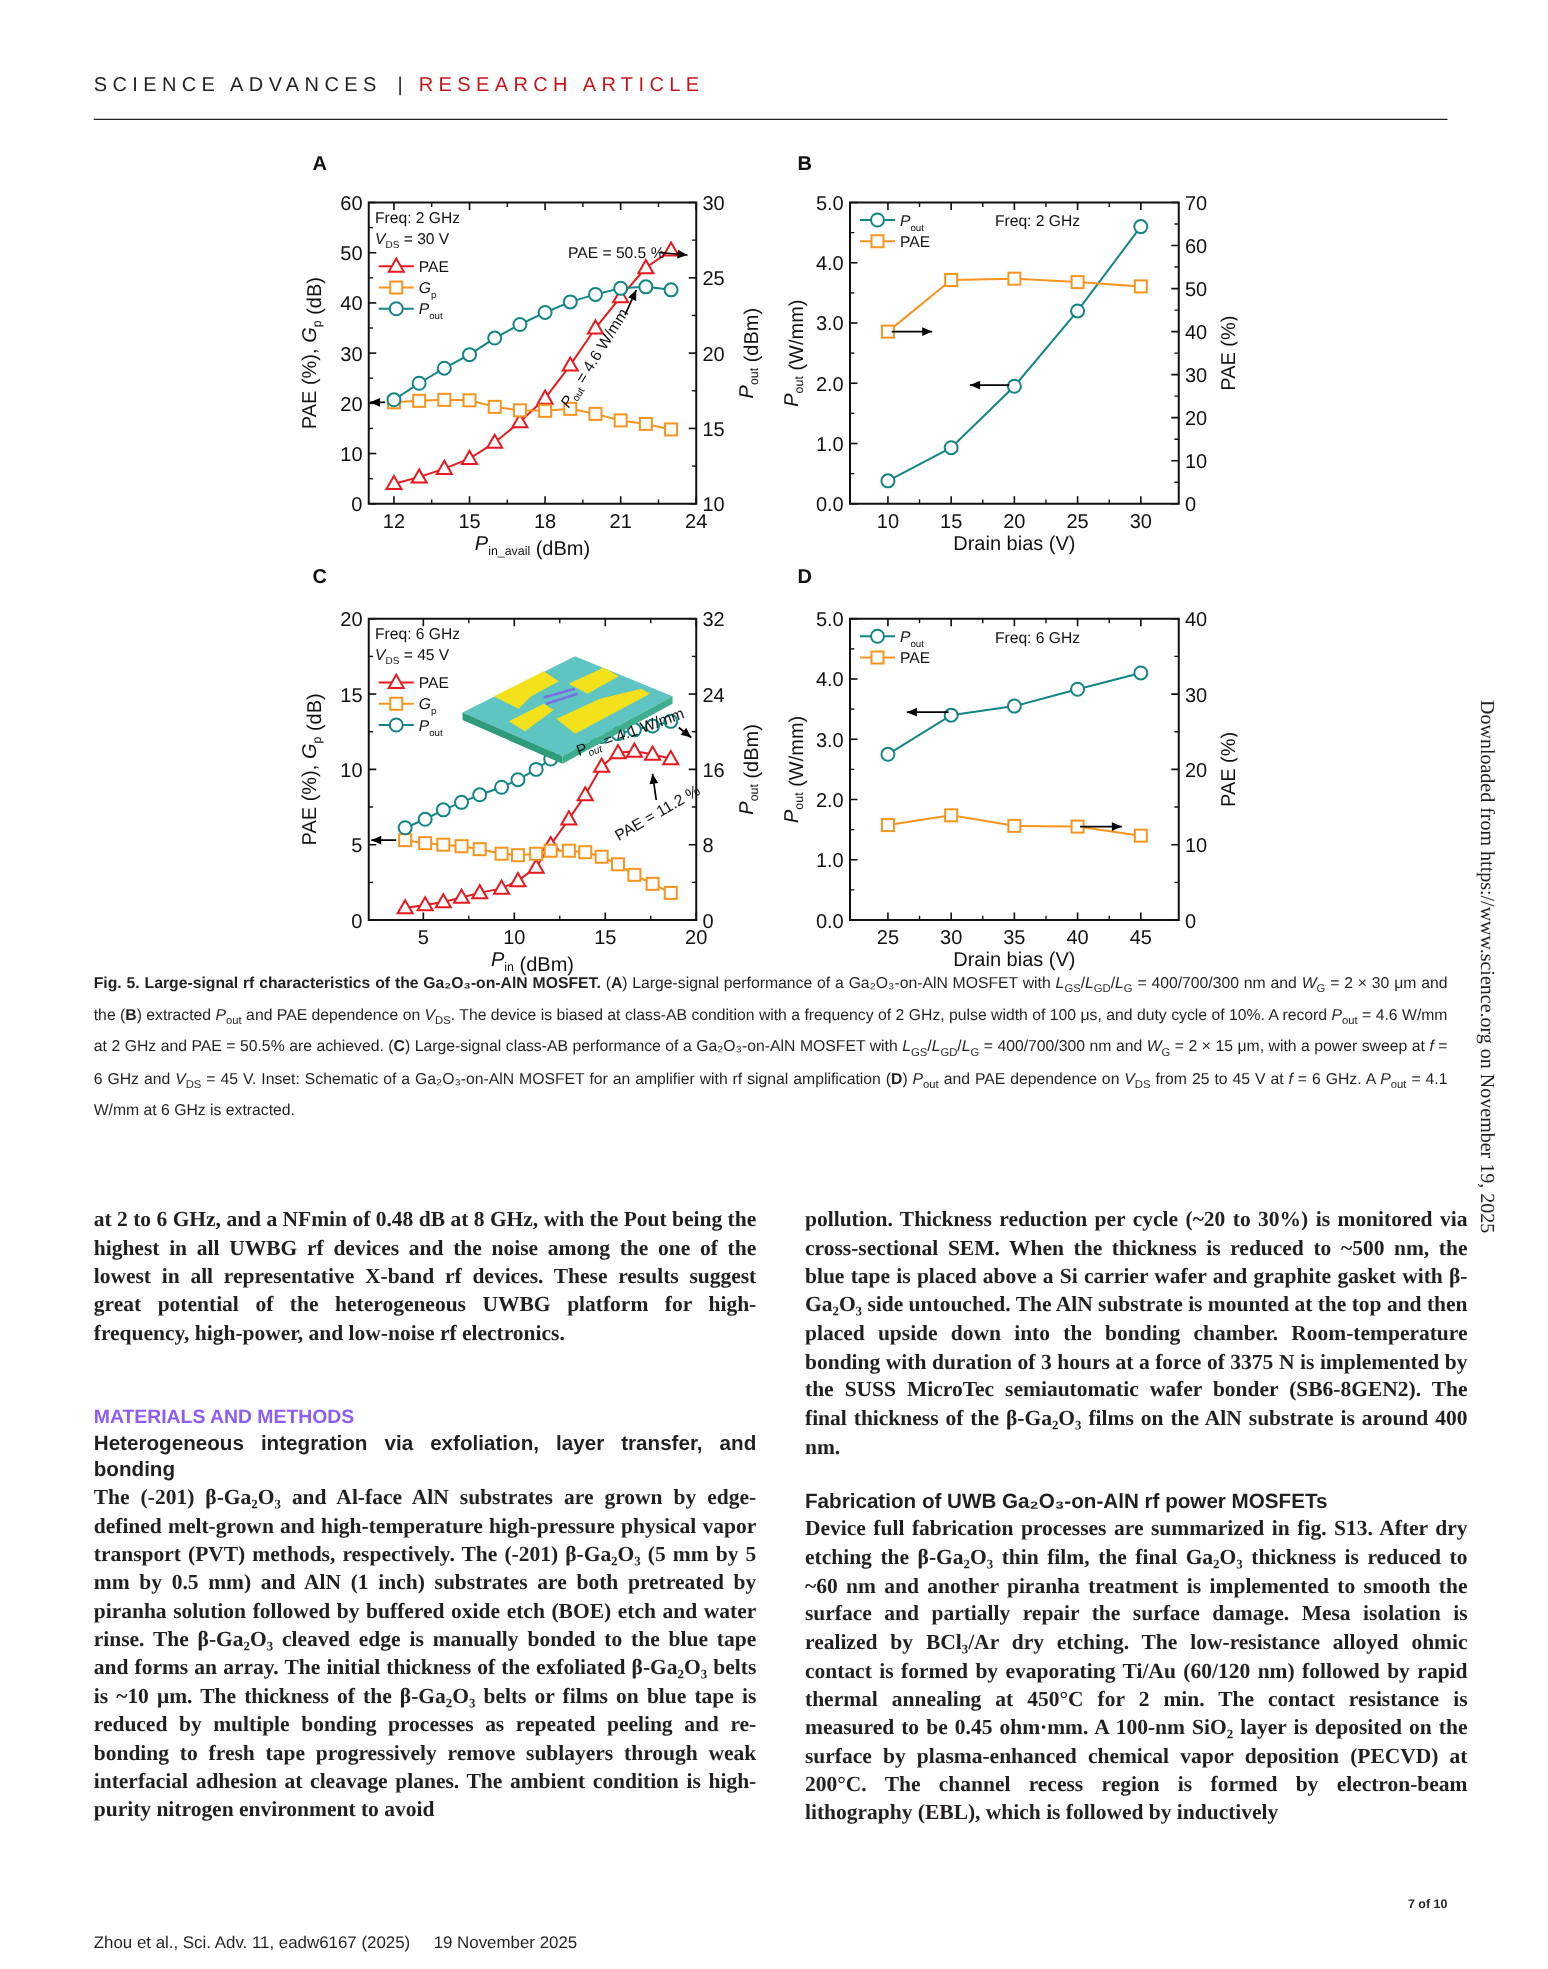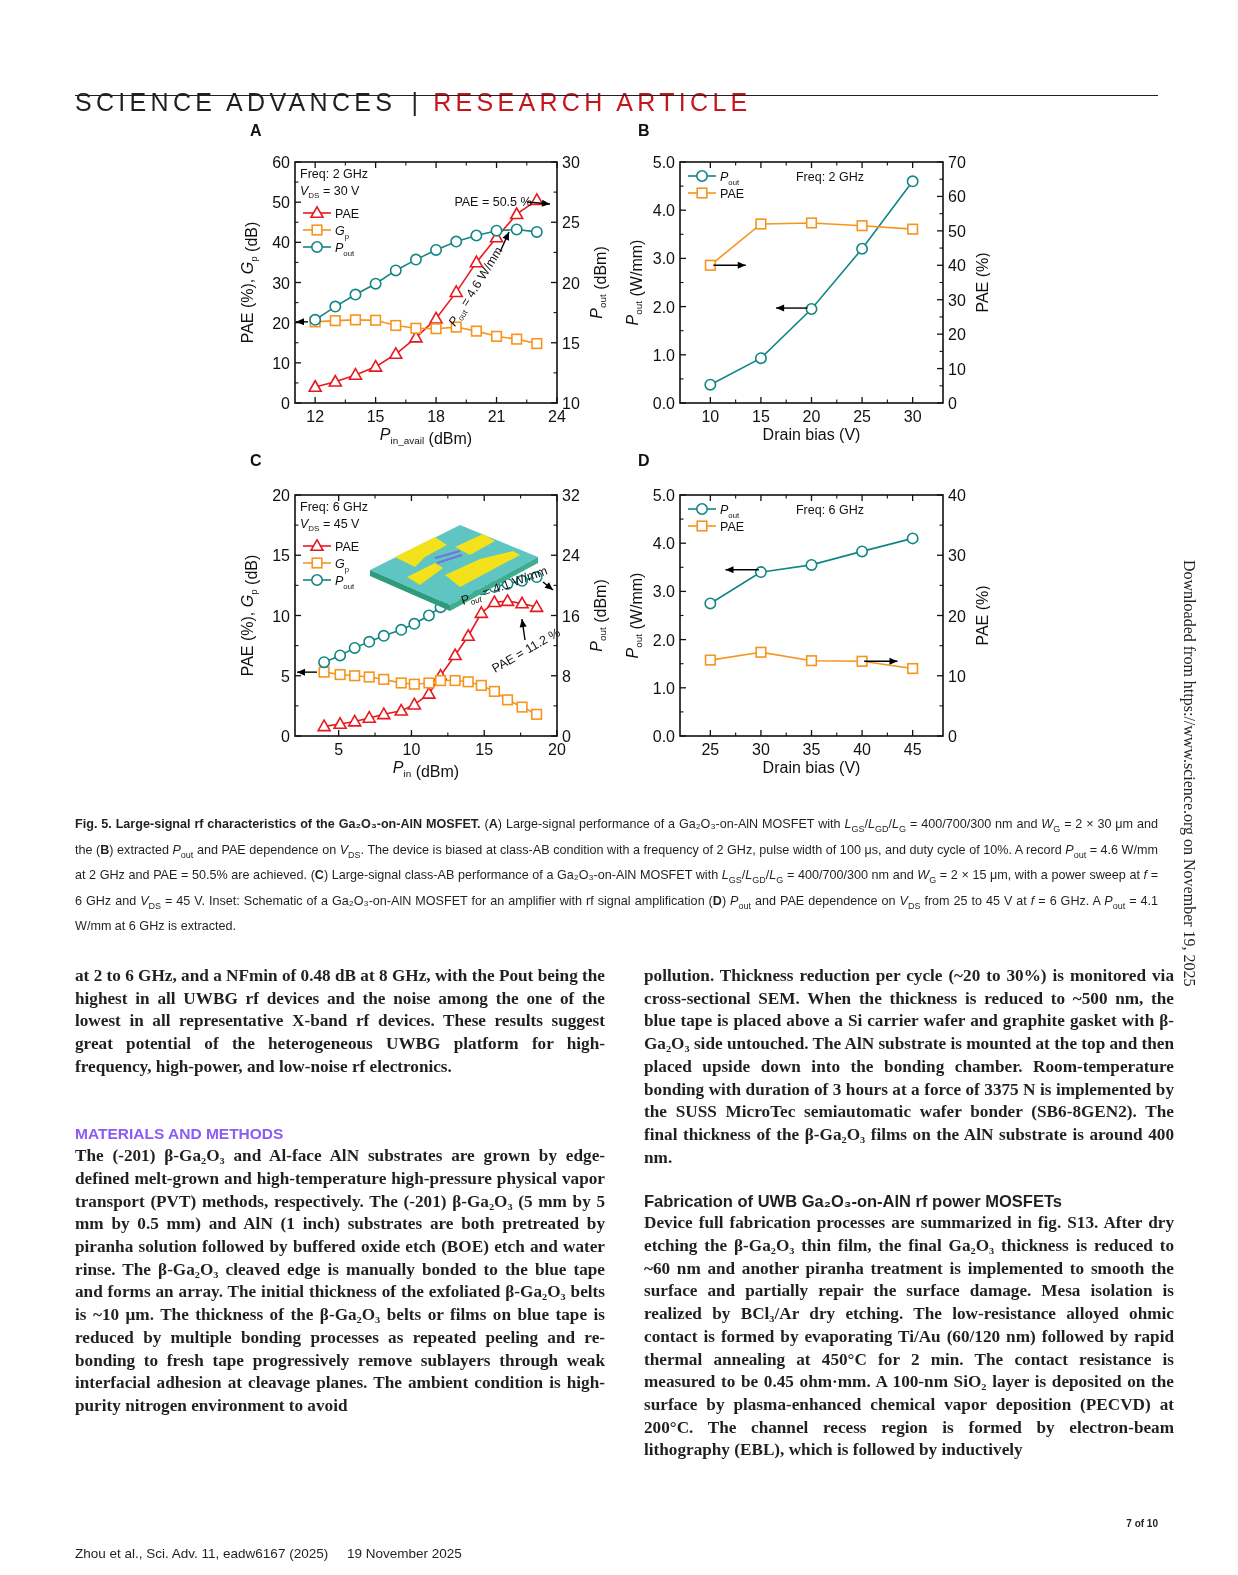--- a/index.html
+++ b/index.html
@@ -1,24 +1,24 @@
 <!DOCTYPE html>
 <html><head>
 <meta charset="utf-8">
 <style>
   html, body { margin:0; padding:0; background:#fff; }
   body { width:1238px; height:1575px; position:relative; overflow:hidden; font-family:"Liberation Serif", serif; color:#231f20; }
-  .header { position:absolute; left:75px; top:60px; font-family:"Liberation Sans", sans-serif; font-size:25px; letter-spacing:4.3px;margin-top:28px; }
+  .header { position:absolute; left:75px; top:60px; font-family:"Liberation Sans", sans-serif; font-size:16px; letter-spacing:4.3px; }
   .header .j { color:#231f20; }
   .header .sep { color:#231f20; margin:0 4px; letter-spacing:0; }
   .header .t { color:#c4161c; }
   .hrule { position:absolute; left:75px; top:95px; width:1083px; height:1px; background:#231f20; }
   .figure { position:absolute; left:240px; top:120px; width:750px; height:665px; }
   svg text { font-family:"Liberation Sans", sans-serif; }
-  .caption { position:absolute; left:75px; top:814px; width:1083px; font-family:"Liberation Sans", sans-serif; font-size:12.6px; line-height:21px; text-align:justify; color:#231f20; }
+  .caption { position:absolute; left:75px; top:776px; width:1083px; font-family:"Liberation Sans", sans-serif; font-size:12.6px; line-height:21px; text-align:justify; color:#231f20; }
   .caption b { font-weight:bold; }
   .col { position:absolute; width:530px; font-size:17.2px; line-height:22.7px; text-align:justify; }
   .col p { margin:0;font-weight:bold; }
   .col1 { left:75px; top:965px; }
   .col2 { left:644px; top:965px; }
   .sec-head { font-family:"Liberation Sans", sans-serif; color:#8b5cf6; font-weight:bold; font-size:15.5px; margin-top:0; }
   .sub-head { font-family:"Liberation Sans", sans-serif; font-weight:bold; font-size:16.5px; line-height:21px; }
   .footer-left { position:absolute; left:75px; top:1518px; font-family:"Liberation Sans", sans-serif; font-size:13.5px; color:#231f20;margin-top:28px; }
   .footer-right { position:absolute; right:80px; top:1518px; font-family:"Liberation Sans", sans-serif; font-weight:bold; font-size:10px; }
   .side { position:absolute; left:1180px; top:560px; transform-origin:0 0; transform:rotate(90deg) translate(0,-18px); font-family:"Liberation Serif", serif; font-size:16px; white-space:nowrap; color:#231f20; }
@@ -520,20 +520,21 @@
 </div>
 
 <div class="caption">
   <b>Fig. 5. Large-signal rf characteristics of the Ga₂O₃-on-AlN MOSFET.</b><span> (<b>A</b>) Large-signal performance of a Ga₂O₃-on-AlN MOSFET with <i>L</i><sub style="font-size:9px">GS</sub>/<i>L</i><sub style="font-size:9px">GD</sub>/<i>L</i><sub style="font-size:9px">G</sub> = 400/700/300 nm and <i>W</i><sub style="font-size:9px">G</sub> = 2 × 30 μm and the (<b>B</b>) extracted <i>P</i><sub style="font-size:9px">out</sub> and PAE dependence on <i>V</i><sub style="font-size:9px">DS</sub>. The device is biased at class-AB condition with a frequency of 2 GHz, pulse width of 100 μs, and duty cycle of 10%. A record <i>P</i><sub style="font-size:9px">out</sub> = 4.6 W/mm at 2 GHz and PAE = 50.5% are achieved. (<b>C</b>) Large-signal class-AB performance of a Ga₂O₃-on-AlN MOSFET with <i>L</i><sub style="font-size:9px">GS</sub>/<i>L</i><sub style="font-size:9px">GD</sub>/<i>L</i><sub style="font-size:9px">G</sub> = 400/700/300 nm and <i>W</i><sub style="font-size:9px">G</sub> = 2 × 15 μm, with a power sweep at <i>f</i> = 6 GHz and <i>V</i><sub style="font-size:9px">DS</sub> = 45 V. Inset: Schematic of a Ga₂O₃-on-AlN MOSFET for an amplifier with rf signal amplification (<b>D</b>) <i>P</i><sub style="font-size:9px">out</sub> and PAE dependence on <i>V</i><sub style="font-size:9px">DS</sub> from 25 to 45 V at <i>f</i> = 6 GHz. A <i>P</i><sub style="font-size:9px">out</sub> = 4.1 W/mm at 6 GHz is extracted.</span>
 </div>
 
 <div class="col col1">
   <p>at 2 to 6 GHz, and a NFmin of 0.48 dB at 8 GHz, with the Pout being the highest in all UWBG rf devices and the noise among the one of the lowest in all representative X-band rf devices. These results suggest great potential of the heterogeneous UWBG platform for high-frequency, high-power, and low-noise rf electronics.</p>
   <div style="height:44px"></div>
   <div class="sec-head">MATERIALS AND METHODS</div>
+  <div class="sub-head">Heterogeneous integration via exfoliation, layer transfer, and bonding</div>
   <p>The (-201) β-Ga₂O₃ and Al-face AlN substrates are grown by edge-defined melt-grown and high-temperature high-pressure physical vapor transport (PVT) methods, respectively. The (-201) β-Ga₂O₃ (5 mm by 5 mm by 0.5 mm) and AlN (1 inch) substrates are both pretreated by piranha solution followed by buffered oxide etch (BOE) etch and water rinse. The β-Ga₂O₃ cleaved edge is manually bonded to the blue tape and forms an array. The initial thickness of the exfoliated β-Ga₂O₃ belts is ~10 μm. The thickness of the β-Ga₂O₃ belts or films on blue tape is reduced by multiple bonding processes as repeated peeling and re-bonding to fresh tape progressively remove sublayers through weak interfacial adhesion at cleavage planes. The ambient condition is high-purity nitrogen environment to avoid</p>
 </div>
 
 <div class="col col2">
   <p>pollution. Thickness reduction per cycle (~20 to 30%) is monitored via cross-sectional SEM. When the thickness is reduced to ~500 nm, the blue tape is placed above a Si carrier wafer and graphite gasket with β-Ga₂O₃ side untouched. The AlN substrate is mounted at the top and then placed upside down into the bonding chamber. Room-temperature bonding with duration of 3 hours at a force of 3375 N is implemented by the SUSS MicroTec semiautomatic wafer bonder (SB6-8GEN2). The final thickness of the β-Ga₂O₃ films on the AlN substrate is around 400 nm.</p>
   <div style="height:22px"></div>
   <div class="sub-head">Fabrication of UWB Ga₂O₃-on-AlN rf power MOSFETs</div>
   <p>Device full fabrication processes are summarized in fig. S13. After dry etching the β-Ga₂O₃ thin film, the final Ga₂O₃ thickness is reduced to ~60 nm and another piranha treatment is implemented to smooth the surface and partially repair the surface damage. Mesa isolation is realized by BCl₃/Ar dry etching. The low-resistance alloyed ohmic contact is formed by evaporating Ti/Au (60/120 nm) followed by rapid thermal annealing at 450°C for 2 min. The contact resistance is measured to be 0.45 ohm·mm. A 100-nm SiO₂ layer is deposited on the surface by plasma-enhanced chemical vapor deposition (PECVD) at 200°C. The channel recess region is formed by electron-beam lithography (EBL), which is followed by inductively</p>
 </div>
 

